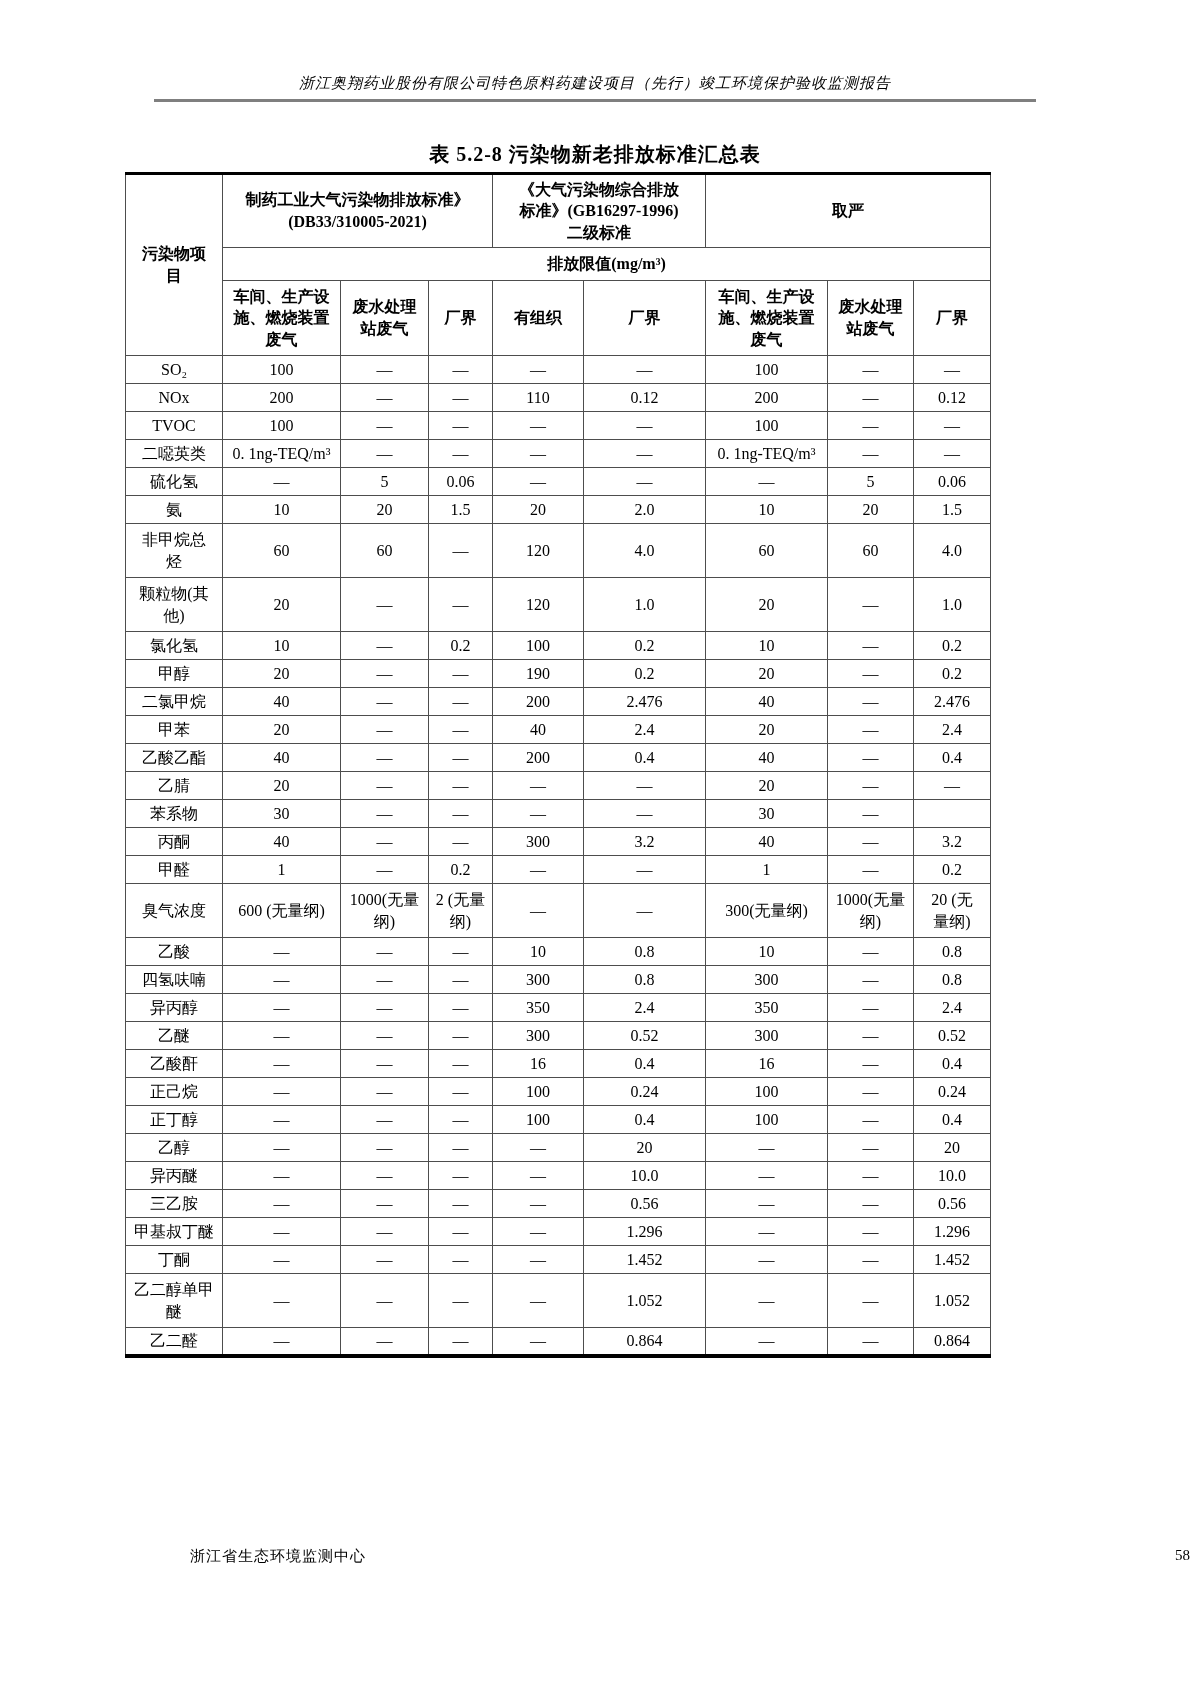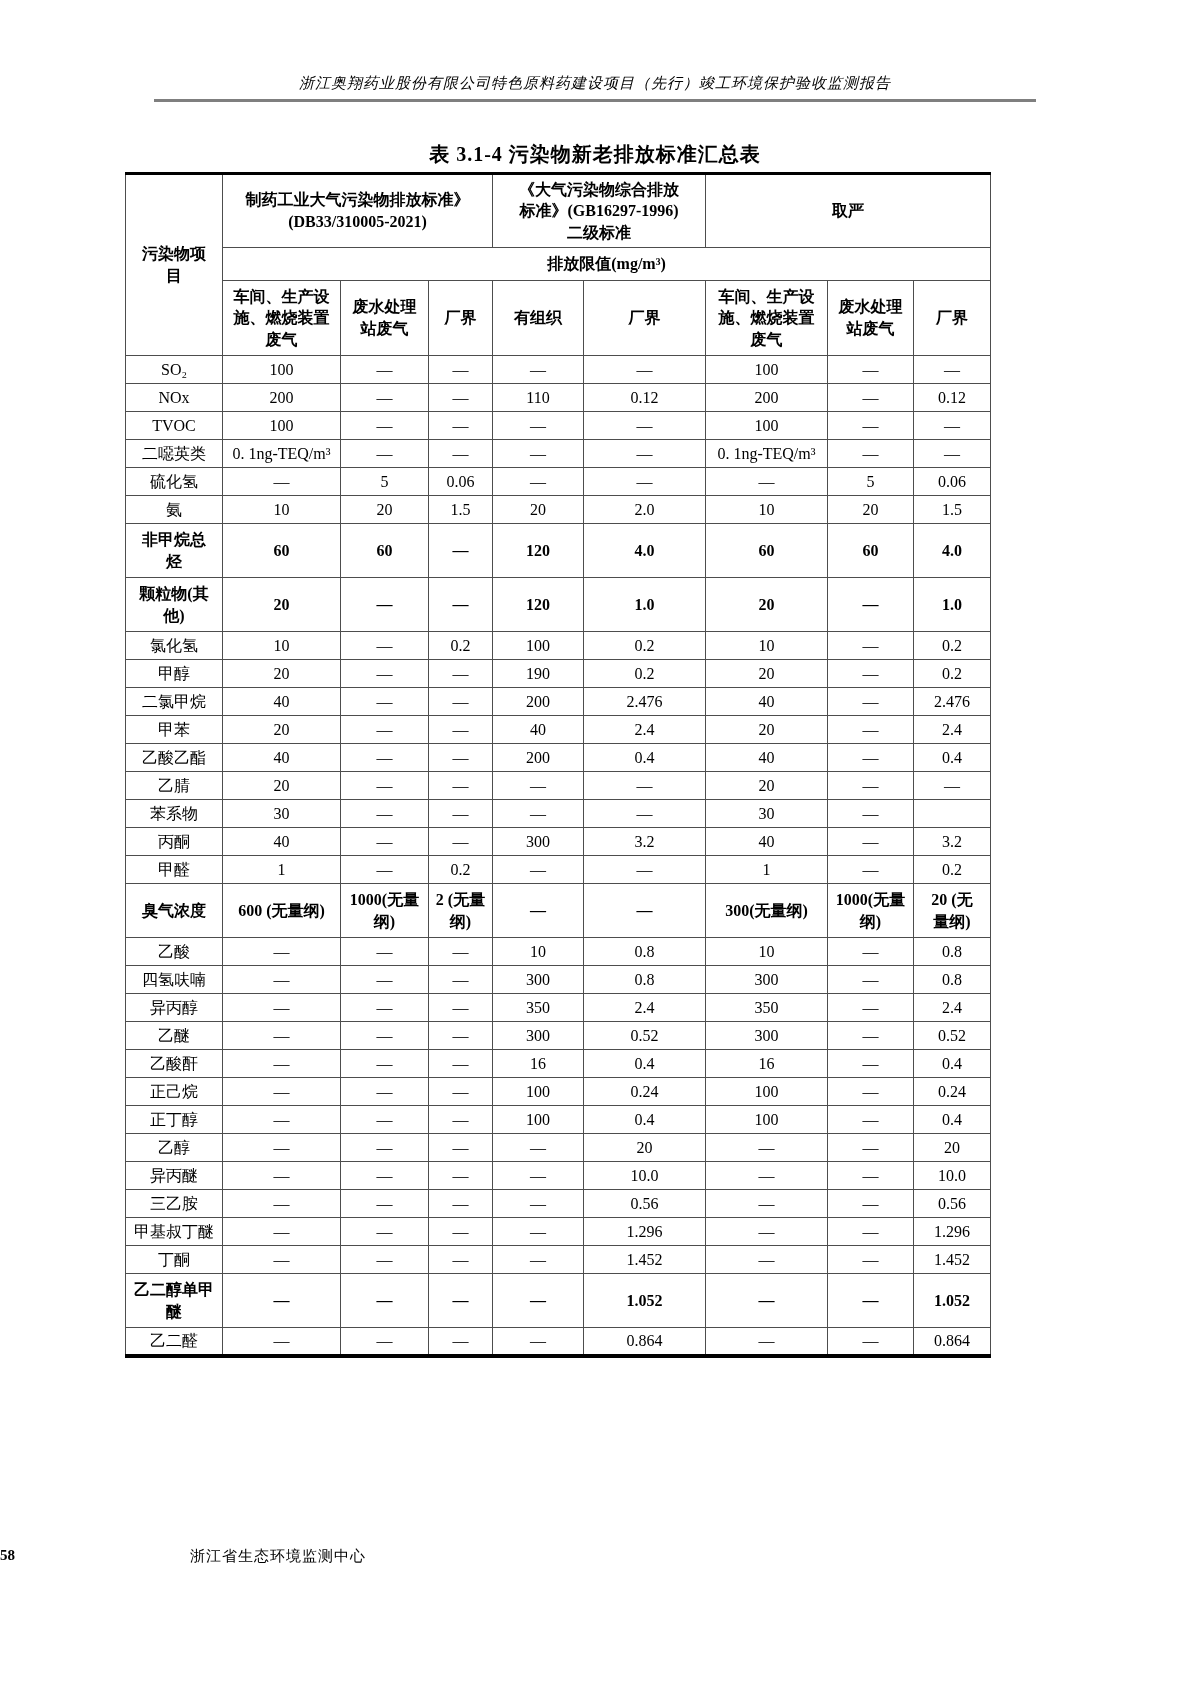--- a/index.html
+++ b/index.html
@@ -31,37 +31,37 @@
     padding:1px 3px;
     font-size:16px; line-height:1.35;
     white-space:pre-line;
     overflow:hidden;
   }
   table.std th { font-weight:bold; }
   tr.h1 th { height:70px; }
   tr.h2 th { height:30px; }
   tr.h3 th { height:72px; }
   tbody tr { height:28px;margin-top:20px; }
-  tbody tr.tall { height:54px;font-weight:bold; }
+  tbody tr.tall { height:54px; }
   td.pollutant { }
   .footer-org {
     position:absolute; top:1547px; left:190px; font-size:15px; letter-spacing:1px;
   }
   .page-number {
     position:absolute; top:1547px; left:0; width:100%;
-    text-align:left; font-size:15px;font-weight:bold;
+    text-align:right; font-size:15px;
   }
 </style>
 </head>
 <body>
 
 <div class="doc-header">浙江奥翔药业股份有限公司特色原料药建设项目（先行）竣工环境保护验收监测报告</div>
 <div class="header-rule"></div>
 
-<div class="table-title">表 3.1-4 污染物新老排放标准汇总表</div>
+<div class="table-title">表 5.2-8 污染物新老排放标准汇总表</div>
 
 <table class="std">
   <colgroup>
     <col style="width:97px">
       <col style="width:118px">
       <col style="width:88px">
     <col style="width:64px">
       <col style="width:91px">
       <col style="width:122px">
     <col style="width:122px">

